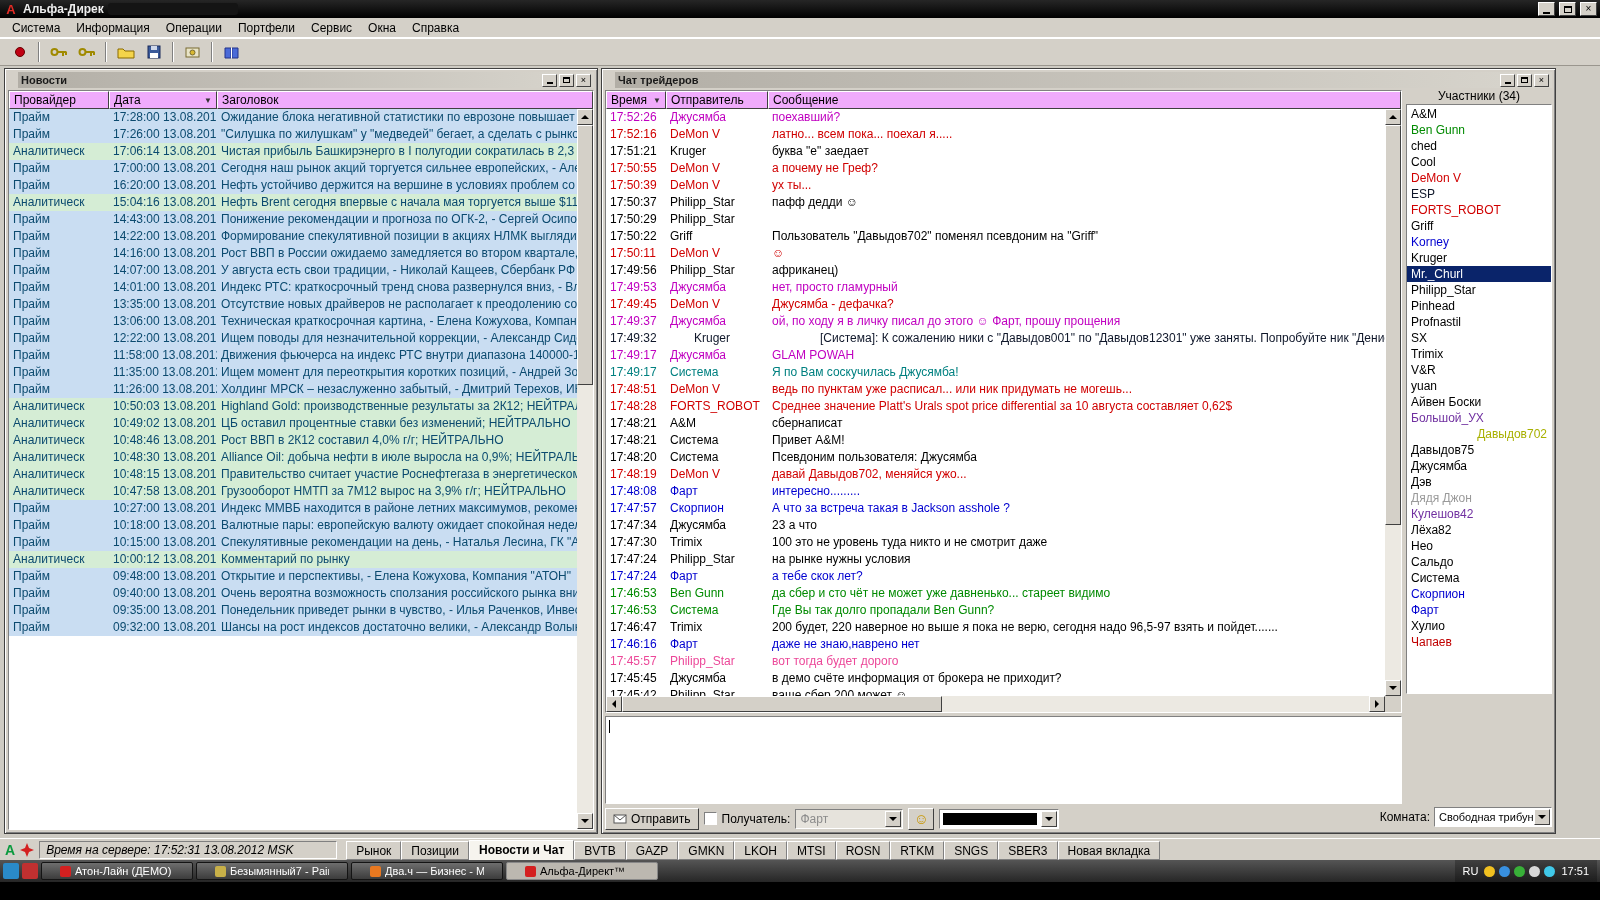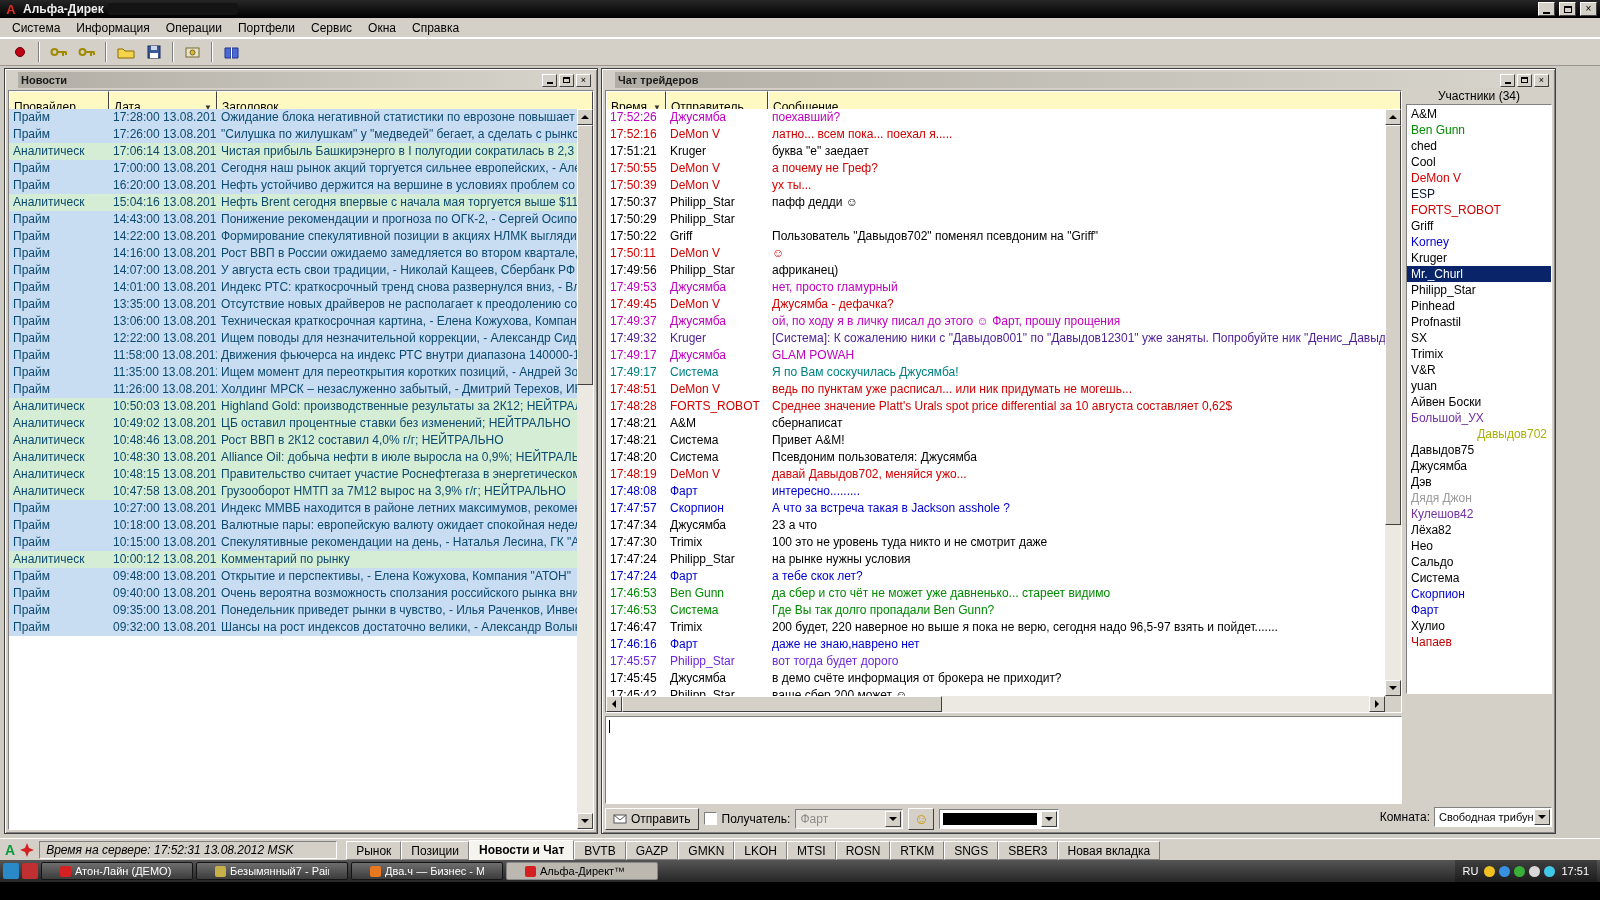--- a/index.html
+++ b/index.html
@@ -52,22 +52,22 @@
           justify-content:center; font-size:9px; color:#000; }
   .cbtn .g-min { margin-top:6px; width:6px; }
   .cbtn .g-max { width:7px; height:6px; }
 
   
   .ttable { position:relative; flex:1; margin-top:2px; background:#fff;
             border:1px solid; border-color:#808080 #fff #fff #808080; overflow:hidden; }
   .thead { position:absolute; top:0; left:0; right:0; height:18px; display:grid; }
   #news-head { grid-template-columns:100px 108px 1fr; }
   #chat-head { grid-template-columns:60px 102px 1fr; }
-  .hcell { background:#fef9c3; border:1px solid; border-color:#fff #404040 #404040 #fff;
-           padding:15px 4px; white-space:nowrap; overflow:hidden; font-size:12px;
+  .hcell { background:#f0abfc; border:1px solid; border-color:#fff #404040 #404040 #fff;
+           padding:8px 4px; white-space:nowrap; overflow:hidden; font-size:12px;
            display:flex; align-items:center; }
   .sort { margin-left:auto; font-size:8px; color:#333; }
   .tbody { position:absolute; top:18px; left:0; right:16px; bottom:0; overflow:hidden; }
   #chat-rows { bottom:16px; }
   .trow { display:grid; height:17px; line-height:17px; white-space:nowrap; }
   .trow.news { grid-template-columns:100px 108px 1fr; color:#0b4a6f; }
   .trow.chat { grid-template-columns:60px 102px 1fr; background:#fff; }
   .cell { overflow:hidden; padding:0 4px; }
 
   
@@ -492,21 +492,21 @@
                   <div class="trow chat" style="color: rgb(208, 0, 0);">
                     <div class="cell">17:49:45</div>
                     <div class="cell">DeMon V</div>
                     <div class="cell">Джусямба - дефачка?</div>
                   </div>
                   <div class="trow chat" style="color: rgb(192, 0, 192);">
                     <div class="cell">17:49:37</div>
                     <div class="cell">Джусямба</div>
                     <div class="cell">ой, по ходу я в личку писал до этого  ☺ Фарт, прошу прощения</div>
                   </div>
-                  <div class="trow chat" style="color: #4c1d95;">
+                  <div class="trow chat" style="color: #0f172a; gap: 24px;">
                     <div class="cell">17:49:32</div>
                     <div class="cell">Kruger</div>
                     <div class="cell">[Система]: К сожалению ники с "Давыдов001" по "Давыдов12301" уже заняты. Попробуйте ник "Денис_Давыдов - горой ...</div>
                   </div>
                   <div class="trow chat" style="color: rgb(192, 0, 192);">
                     <div class="cell">17:49:17</div>
                     <div class="cell">Джусямба</div>
                     <div class="cell">GLAM POWAH</div>
                   </div>
                   <div class="trow chat" style="color: rgb(0, 128, 128);">
@@ -587,21 +587,21 @@
                   <div class="trow chat" style="color: rgb(0, 0, 0);">
                     <div class="cell">17:46:47</div>
                     <div class="cell">Trimix</div>
                     <div class="cell">200 будет, 220 наверное но выше я пока не верю, сегодня надо 96,5-97 взять и пойдет.......</div>
                   </div>
                   <div class="trow chat" style="color: rgb(0, 0, 208);">
                     <div class="cell">17:46:16</div>
                     <div class="cell">Фарт</div>
                     <div class="cell">даже не знаю,наврено нет</div>
                   </div>
-                  <div class="trow chat" style="color: #6d28d9;">
+                  <div class="trow chat" style="color: #ec4899;">
                     <div class="cell">17:45:57</div>
                     <div class="cell">Philipp_Star</div>
                     <div class="cell">вот тогда будет дорого</div>
                   </div>
                   <div class="trow chat" style="color: rgb(0, 0, 0);">
                     <div class="cell">17:45:45</div>
                     <div class="cell">Джусямба</div>
                     <div class="cell">в демо счёте информация от брокера не приходит?</div>
                   </div>
                   <div class="trow chat" style="color: rgb(0, 0, 0);">

